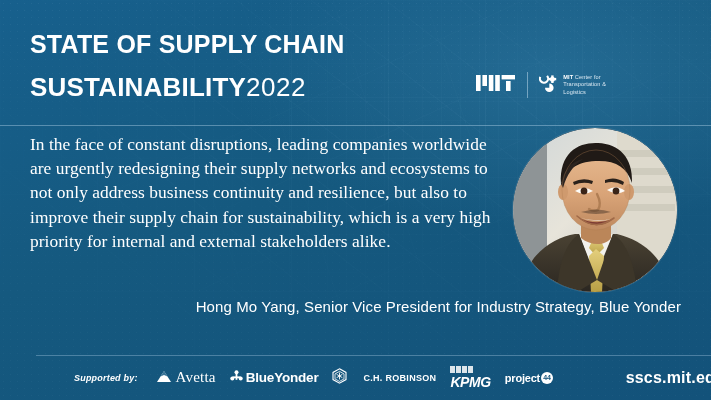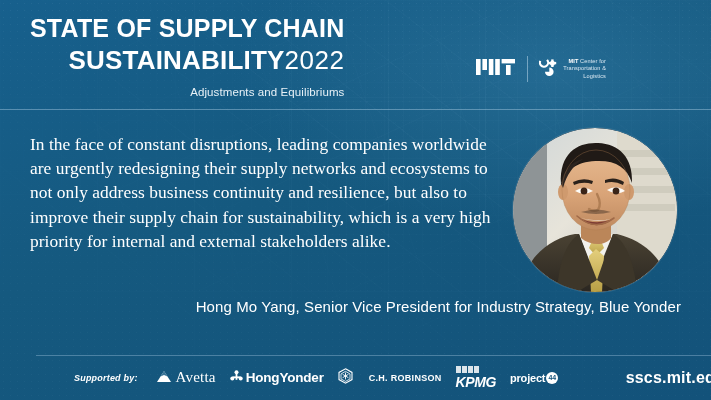--- a/index.html
+++ b/index.html
@@ -50,29 +50,29 @@
   }
   .dotted {
     position:absolute; inset:0; pointer-events:none; opacity:.16;
     background-image: radial-gradient(rgba(200,230,250,.5) .6px, transparent .7px);
     background-size:7px 7px;
     -webkit-mask-image: linear-gradient(to bottom, rgba(0,0,0,.8) 0%, rgba(0,0,0,.15) 40%, rgba(0,0,0,.55) 100%);
             mask-image: linear-gradient(to bottom, rgba(0,0,0,.8) 0%, rgba(0,0,0,.15) 40%, rgba(0,0,0,.55) 100%);
   }
 
   
-  #header { position:absolute; left:0; top:0; width:624px; height:110px;text-align:right; }
+  #header { position:absolute; left:0; top:16px; width:624px; height:110px; }
 
   .title-block { position:absolute; left:30px; top:13px; }
   .title-l1 {
     font-size:25px; font-weight:bold; letter-spacing:.2px;
     line-height:30px; color:#ffffff; white-space:nowrap;
   }
   .title-l2 {
-    line-height:32px; white-space:nowrap; margin-top:1px;
+    line-height:32px; white-space:nowrap; margin-top:12px;
   }
   .title-l2 .bold { font-size:26px; font-weight:bold; letter-spacing:.2px; color:#ffffff; }
   .title-l2 .year { font-size:26px; font-weight:300; letter-spacing:.5px; color:#ffffff; }
   .subtitle {
     font-size:11.5px; font-weight:400; color:#e8f1f7;
     margin-top:6px; letter-spacing:.1px; white-space:nowrap;
   }
 
   .header-rule {
     position:absolute; left:0; top:109px; width:711px; height:1px;
@@ -159,21 +159,20 @@
   <div class="texture2"></div>
   <div class="dotted"></div>
 
   <div id="header">
 
     <div class="title-block">
       <div class="title-l1">STATE OF SUPPLY CHAIN</div>
       <div class="title-l2">
         <span class="bold">SUSTAINABILITY</span><span class="year">2022</span>
       </div>
-      <div class="subtitle">Adjustments and Equilibriums</div>
     </div>
 
     <div class="logos">
 
 
       <div>
         <span>
           <svg width="40" height="20" viewBox="0 0 40 20" aria-hidden="true">
             <rect x="0" y="2" width="4.6" height="16" fill="#fff"></rect>
             <rect x="6.4" y="2" width="4.6" height="11" fill="#fff"></rect>
@@ -313,21 +312,21 @@
       <span class="sponsor">
         <span>
           <svg width="13" height="13" viewBox="0 0 13 13" aria-hidden="true">
             <circle cx="6.5" cy="2.2" r="2" fill="#fff"></circle>
             <circle cx="2.3" cy="8.4" r="2" fill="#fff"></circle>
             <circle cx="10.7" cy="8.4" r="2" fill="#fff"></circle>
             <rect x="5.6" y="3.6" width="1.8" height="6.2" fill="#fff"></rect>
             <rect x="2.6" y="6.4" width="8" height="1.8" fill="#fff"></rect>
           </svg>
         </span>
-        <span class="by-txt"><span>Hong</span><span>Yonder</span></span>
+        <span class="by-txt"><span>Blue</span><span>Yonder</span></span>
       </span>
 
       <span class="sponsor">
         <span>
           <svg width="15" height="16" viewBox="0 0 15 16" aria-hidden="true">
             <path d="M7.5 .8 L14 4.4 V11.6 L7.5 15.2 L1 11.6 V4.4 Z" fill="none" stroke="#fff" stroke-width="1.1"></path>
             <path d="M7.5 3.4 L12 5.9 V10.9 L7.5 13.4 L3 10.9 V5.9 Z" fill="none" stroke="#fff" stroke-width=".8"></path>
             <path d="M7.5 4.6 V11.4 M4.6 6.3 L10.4 9.7 M10.4 6.3 L4.6 9.7" stroke="#fff" stroke-width=".9"></path>
           </svg>
         </span>

